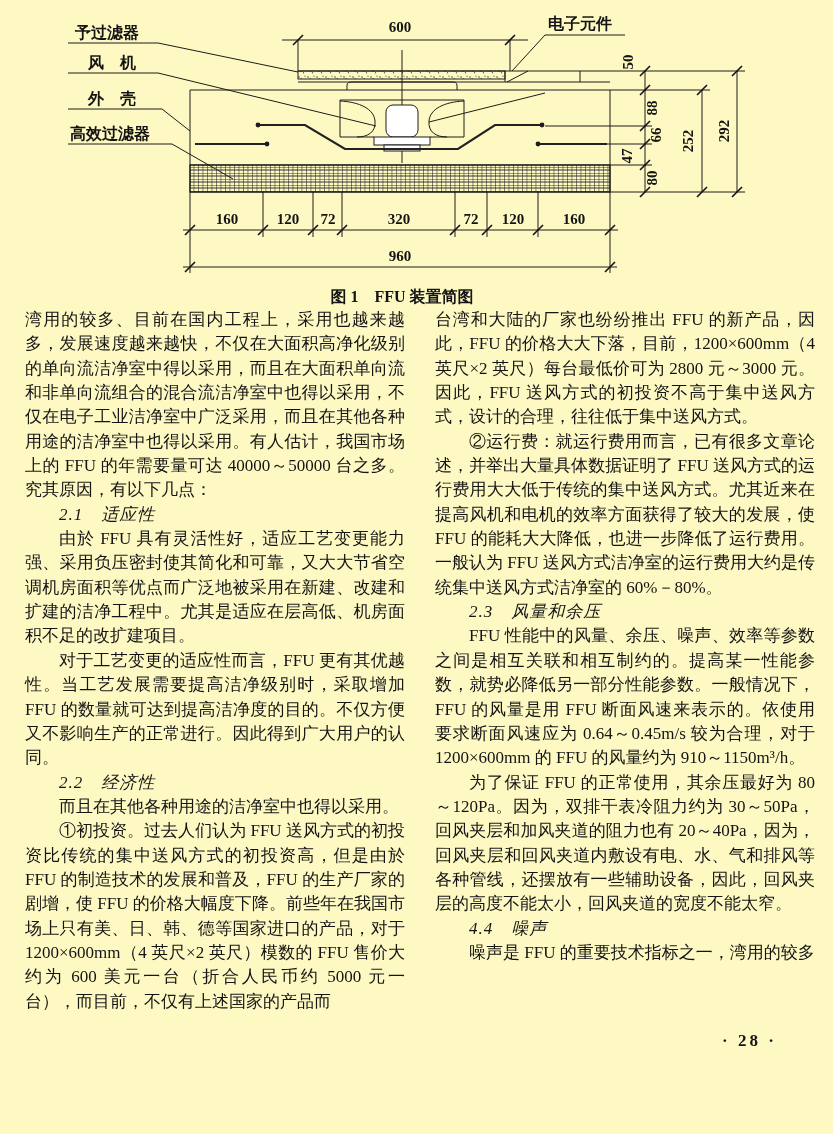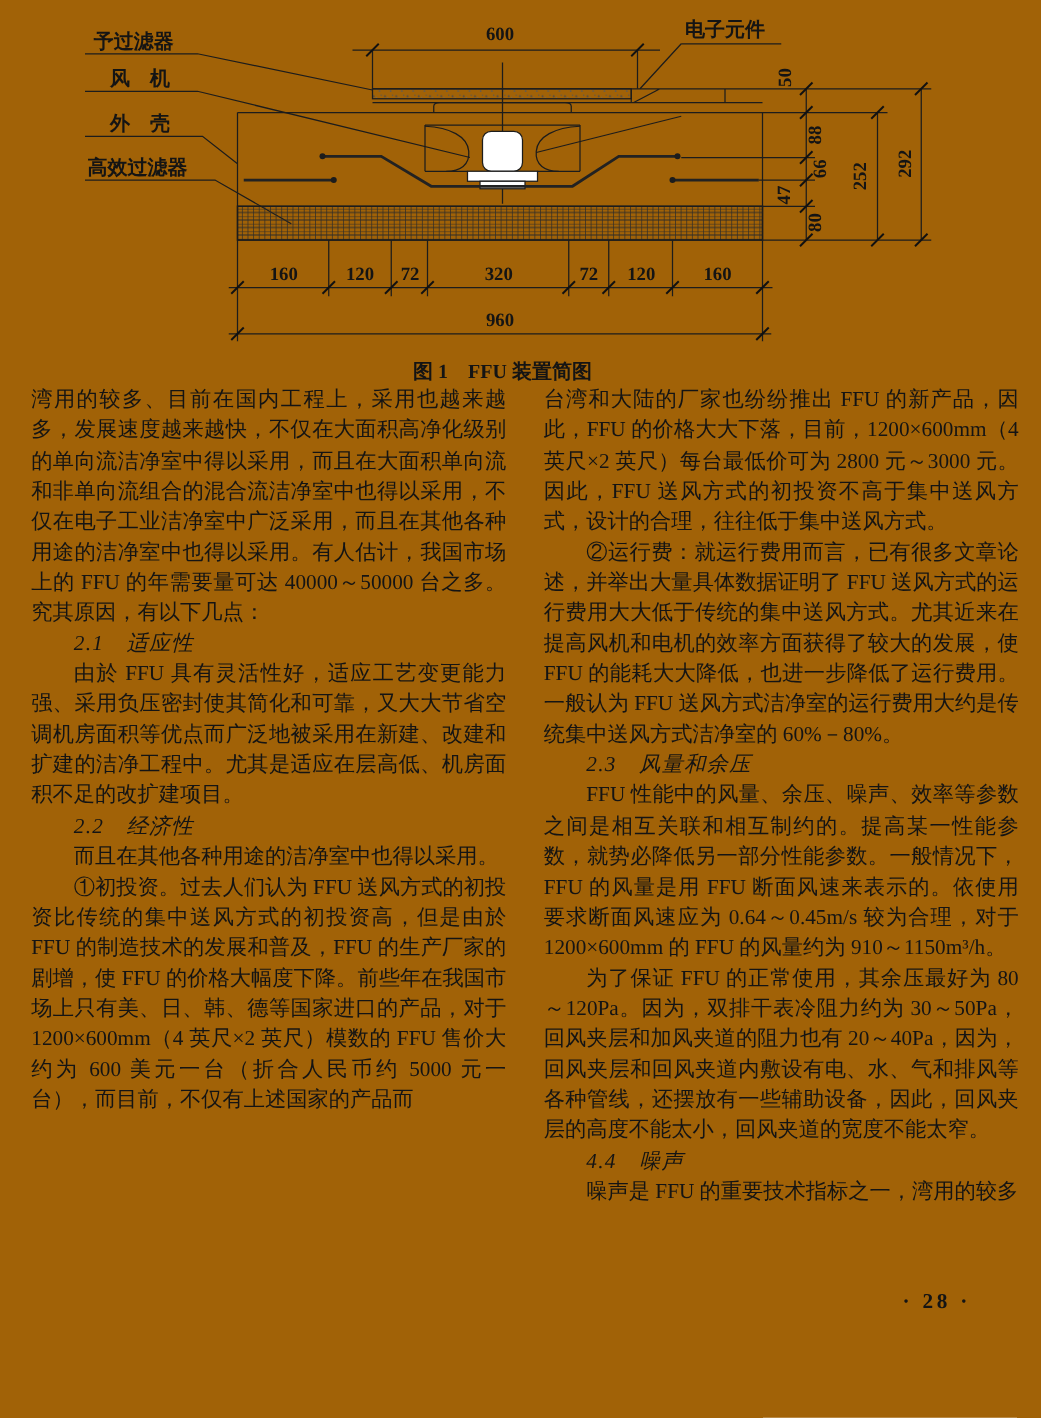--- a/index.html
+++ b/index.html
@@ -1,21 +1,21 @@
 <!DOCTYPE html>
 <html><head>
 <meta charset="utf-8">
 <style>
   html,body{margin:0;padding:0;}
   body{
     width:833px;height:1134px;background:#ffffff;
     font-family:"Liberation Serif","DejaVu Serif",serif;
     color:#161616;
   }
-  .page{position:relative;width:833px;height:1134px;background:#a16207;overflow:hidden;}
+  .page{position:relative;width:833px;height:1134px;background:#fef9c3;overflow:hidden;}
   .figure-wrap{position:absolute;top:5px;left:0;}
   svg text{fill:#141414;}
   .lbl{font:bold 16px "Liberation Serif","DejaVu Serif",serif;}
   .dim{font:bold 15px "Liberation Serif","DejaVu Serif",serif;}
   .cap{font:bold 16px "Liberation Serif","DejaVu Serif",serif;}
   .ln{stroke:#1c1c1c;stroke-width:1;fill:none;}
   .thick{stroke:#222;stroke-width:2.2;fill:none;}
   .tick{stroke:#111;stroke-width:1.6;}
   .dot{fill:#1c1c1c;}
   .columns{
@@ -154,20 +154,21 @@
 
     <text class="cap" x="402" y="297" text-anchor="middle">图 1　FFU 装置简图</text>
   </svg>
   </div>
 
   <div class="columns">
     <div class="col">
       <p>湾用的较多、目前在国内工程上，采用也越来越多，发展速度越来越快，不仅在大面积高净化级别的单向流洁净室中得以采用，而且在大面积单向流和非单向流组合的混合流洁净室中也得以采用，不仅在电子工业洁净室中广泛采用，而且在其他各种用途的洁净室中也得以采用。有人估计，我国市场上的 FFU 的年需要量可达 40000～50000 台之多。究其原因，有以下几点：</p>
       <p class="sec-h">2.1　适应性</p>
       <p class="indent">由於 FFU 具有灵活性好，适应工艺变更能力强、采用负压密封使其简化和可靠，又大大节省空调机房面积等优点而广泛地被采用在新建、改建和扩建的洁净工程中。尤其是适应在层高低、机房面积不足的改扩建项目。</p>
+      <p class="indent">对于工艺变更的适应性而言，FFU 更有其优越性。当工艺发展需要提高洁净级别时，采取增加 FFU 的数量就可达到提高洁净度的目的。不仅方便又不影响生产的正常进行。因此得到广大用户的认同。</p>
       <p class="sec-h">2.2　经济性</p>
       <p class="indent">而且在其他各种用途的洁净室中也得以采用。</p>
       <p class="indent">①初投资。过去人们认为 FFU 送风方式的初投资比传统的集中送风方式的初投资高，但是由於 FFU 的制造技术的发展和普及，FFU 的生产厂家的剧增，使 FFU 的价格大幅度下降。前些年在我国市场上只有美、日、韩、德等国家进口的产品，对于 1200×600mm（4 英尺×2 英尺）模数的 FFU 售价大约为 600 美元一台（折合人民币约 5000 元一台），而目前，不仅有上述国家的产品而</p>
     </div>
     <div class="col">
       <p>台湾和大陆的厂家也纷纷推出 FFU 的新产品，因此，FFU 的价格大大下落，目前，1200×600mm（4 英尺×2 英尺）每台最低价可为 2800 元～3000 元。因此，FFU 送风方式的初投资不高于集中送风方式，设计的合理，往往低于集中送风方式。</p>
       <p class="indent">②运行费：就运行费用而言，已有很多文章论述，并举出大量具体数据证明了 FFU 送风方式的运行费用大大低于传统的集中送风方式。尤其近来在提高风机和电机的效率方面获得了较大的发展，使 FFU 的能耗大大降低，也进一步降低了运行费用。一般认为 FFU 送风方式洁净室的运行费用大约是传统集中送风方式洁净室的 60%－80%。</p>
       <p class="sec-h">2.3　风量和余压</p>
       <p class="indent">FFU 性能中的风量、余压、噪声、效率等参数之间是相互关联和相互制约的。提高某一性能参数，就势必降低另一部分性能参数。一般情况下，FFU 的风量是用 FFU 断面风速来表示的。依使用要求断面风速应为 0.64～0.45m/s 较为合理，对于 1200×600mm 的 FFU 的风量约为 910～1150m³/h。</p>
       <p class="indent">为了保证 FFU 的正常使用，其余压最好为 80～120Pa。因为，双排干表冷阻力约为 30～50Pa，回风夹层和加风夹道的阻力也有 20～40Pa，因为，回风夹层和回风夹道内敷设有电、水、气和排风等各种管线，还摆放有一些辅助设备，因此，回风夹层的高度不能太小，回风夹道的宽度不能太窄。</p>

